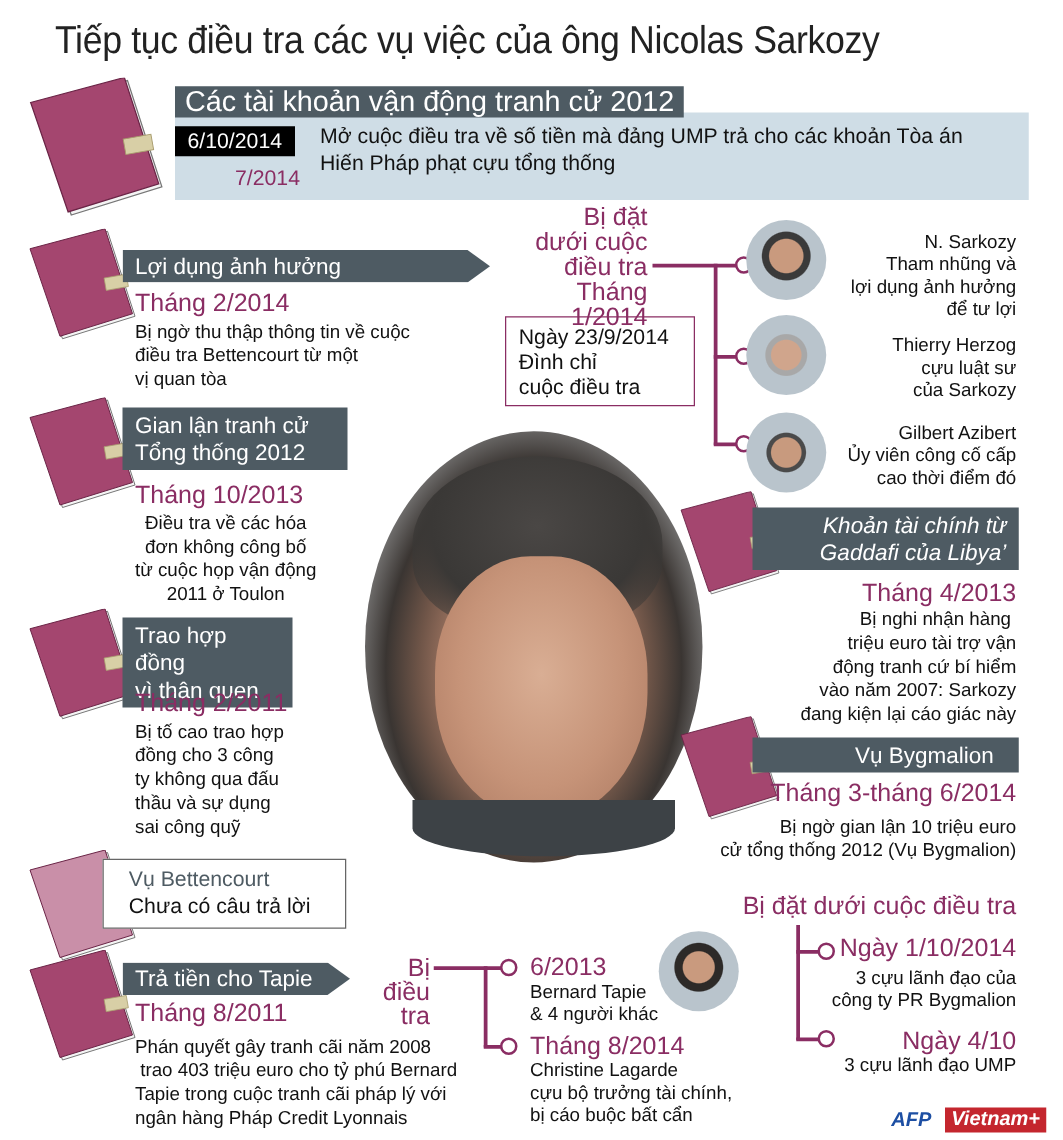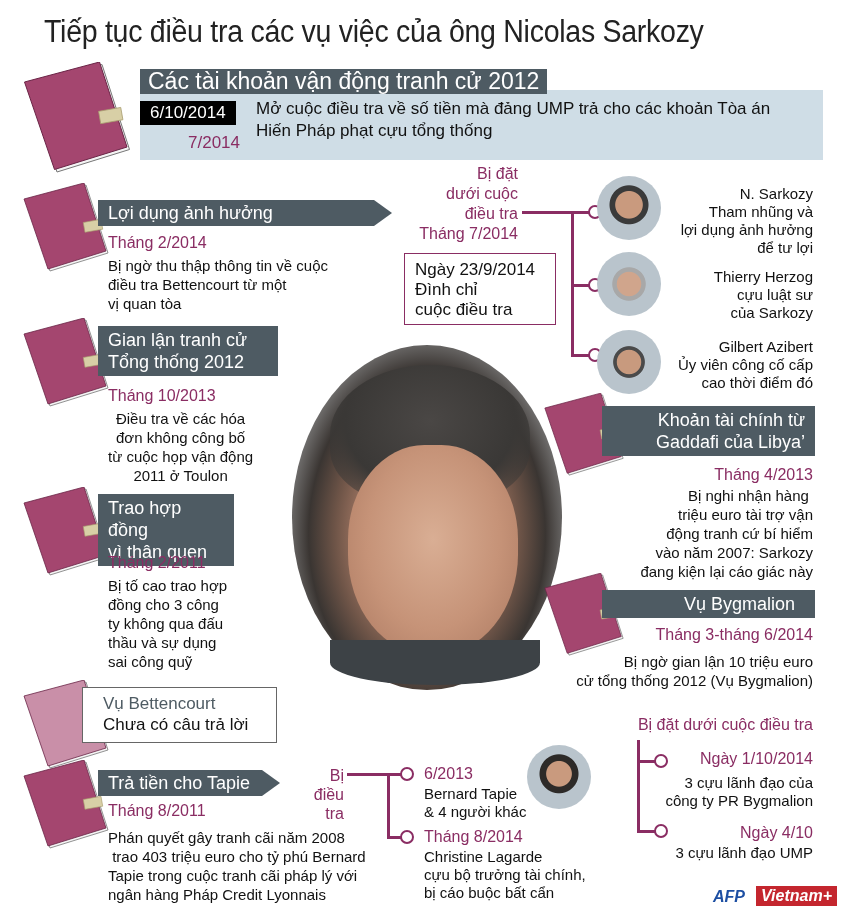--- a/index.html
+++ b/index.html
@@ -5,21 +5,21 @@
   * { box-sizing: border-box; margin: 0; padding: 0; }
   body {
     width: 850px; height: 912px; background: #ffffff; position: relative; overflow: hidden;
     font-family: "Liberation Sans", "DejaVu Sans", sans-serif; color: #111;
   }
   .abs { position: absolute; }
   .title { left: 44px; top: 14px; font-size: 31px; color: #222; letter-spacing: -0.3px; font-family: "Liberation Sans Narrow", "Liberation Sans", sans-serif; transform: scaleX(0.92); transform-origin: left; white-space: nowrap; }
   .plum { color: #8a2d63; padding-left: 48px; }
   .bar { background: #4e5b63; color: #fff; }
   .txt { font-size: 15px; line-height: 19px; color: #111; }
-  .date { font-size: 16px; color: #8a2d63; line-height: 22px; }
+  .date { font-size: 20px; color: #8a2d63; line-height: 22px; }
 
   
   .book { width: 88px; height: 92px; }
   .book svg { width: 100%; height: 100%; }
 
   .topband { left: 140px; top: 90px; width: 683px; height: 70px; background: #cfdde6; }
   .topbar-label { left: 140px; top: 69px; height: 25px; padding: 2px 8px; font-size: 23px; line-height: 21px; }
   .topdate { left: 140px; top: 101px; background: #000; color: #fff; font-size: 17px; padding: 1px 10px; height: 24px; line-height: 22px; }
   .toptext { left: 256px; top: 98px; width: 540px; font-size: 17px; line-height: 22px; color: #111; }
   .topmonth { left: 140px; top: 133px; font-size: 17px; }
@@ -75,21 +75,21 @@
 <div class="abs txt" style="left:108px;top:256px;">
   <div>Bị ngờ thu thập thông tin về cuộc</div>
     <div>điều tra Bettencourt từ một</div>
     <div>vị quan tòa</div>
 </div>
 
 <div class="abs date" style="left:400px;top:164px;width:118px;text-align:right;line-height:20px;">
   <div>Bị đặt</div>
   <div>dưới cuộc</div>
   <div>điều tra</div>
-  <div>Tháng 7/2014</div>
+  <div>Tháng 1/2014</div>
 </div>
 <div class="abs hline" style="left:522px;top:211px;width:70px;"></div>
 <div class="abs vline" style="left:571px;top:211px;height:145px;"></div>
 <div class="abs hline" style="left:571px;top:284px;width:20px;"></div>
 <div class="abs hline" style="left:571px;top:354px;width:20px;"></div>
 <div class="abs ring" style="left:588px;top:205px;"></div>
 <div class="abs ring" style="left:588px;top:278px;"></div>
 <div class="abs ring" style="left:588px;top:348px;"></div>
 
 <div class="abs" style="left:404px;top:253px;width:152px;height:72px;border:1.5px solid #8a2d63;padding:6px 10px;font-size:17px;line-height:20px;">
@@ -195,21 +195,21 @@
 <div class="abs" style="left:424px;top:826px;">
   <div class="date">Tháng 8/2014</div>
   <div class="txt" style="line-height:18px">Christine Lagarde</div>
   <div class="txt" style="line-height:18px">cựu bộ trưởng tài chính,</div>
   <div class="txt" style="line-height:18px">bị cáo buộc bất cẩn</div>
 </div>
 
 <div class="abs book" style="left:543px;top:393px;width:82px;height:86px;color:#a4466f"><svg>
       <use href="#book"></use>
     </svg></div>
-<div class="abs bar blockbar" style="left:602px;top:406px;width:213px;text-align:right;">
+<div class="abs bar blockbar" style="left:602px;top:406px;width:213px;text-align:right;font-style:italic;">
   <div>Khoản tài chính từ</div>
     <div>Gaddafi của Libya’</div>
 </div>
 <div class="abs date" style="left:600px;top:464px;width:213px;text-align:right;">Tháng 4/2013</div>
 <div class="abs txt" style="left:600px;top:486px;width:213px;text-align:right;">
   <div style="white-space:pre">Bị nghi nhận hàng </div>
     <div>triệu euro tài trợ vận</div>
     <div>động tranh cứ bí hiểm</div>
     <div>vào năm 2007: Sarkozy</div>
     <div>đang kiện lại cáo giác này</div>

